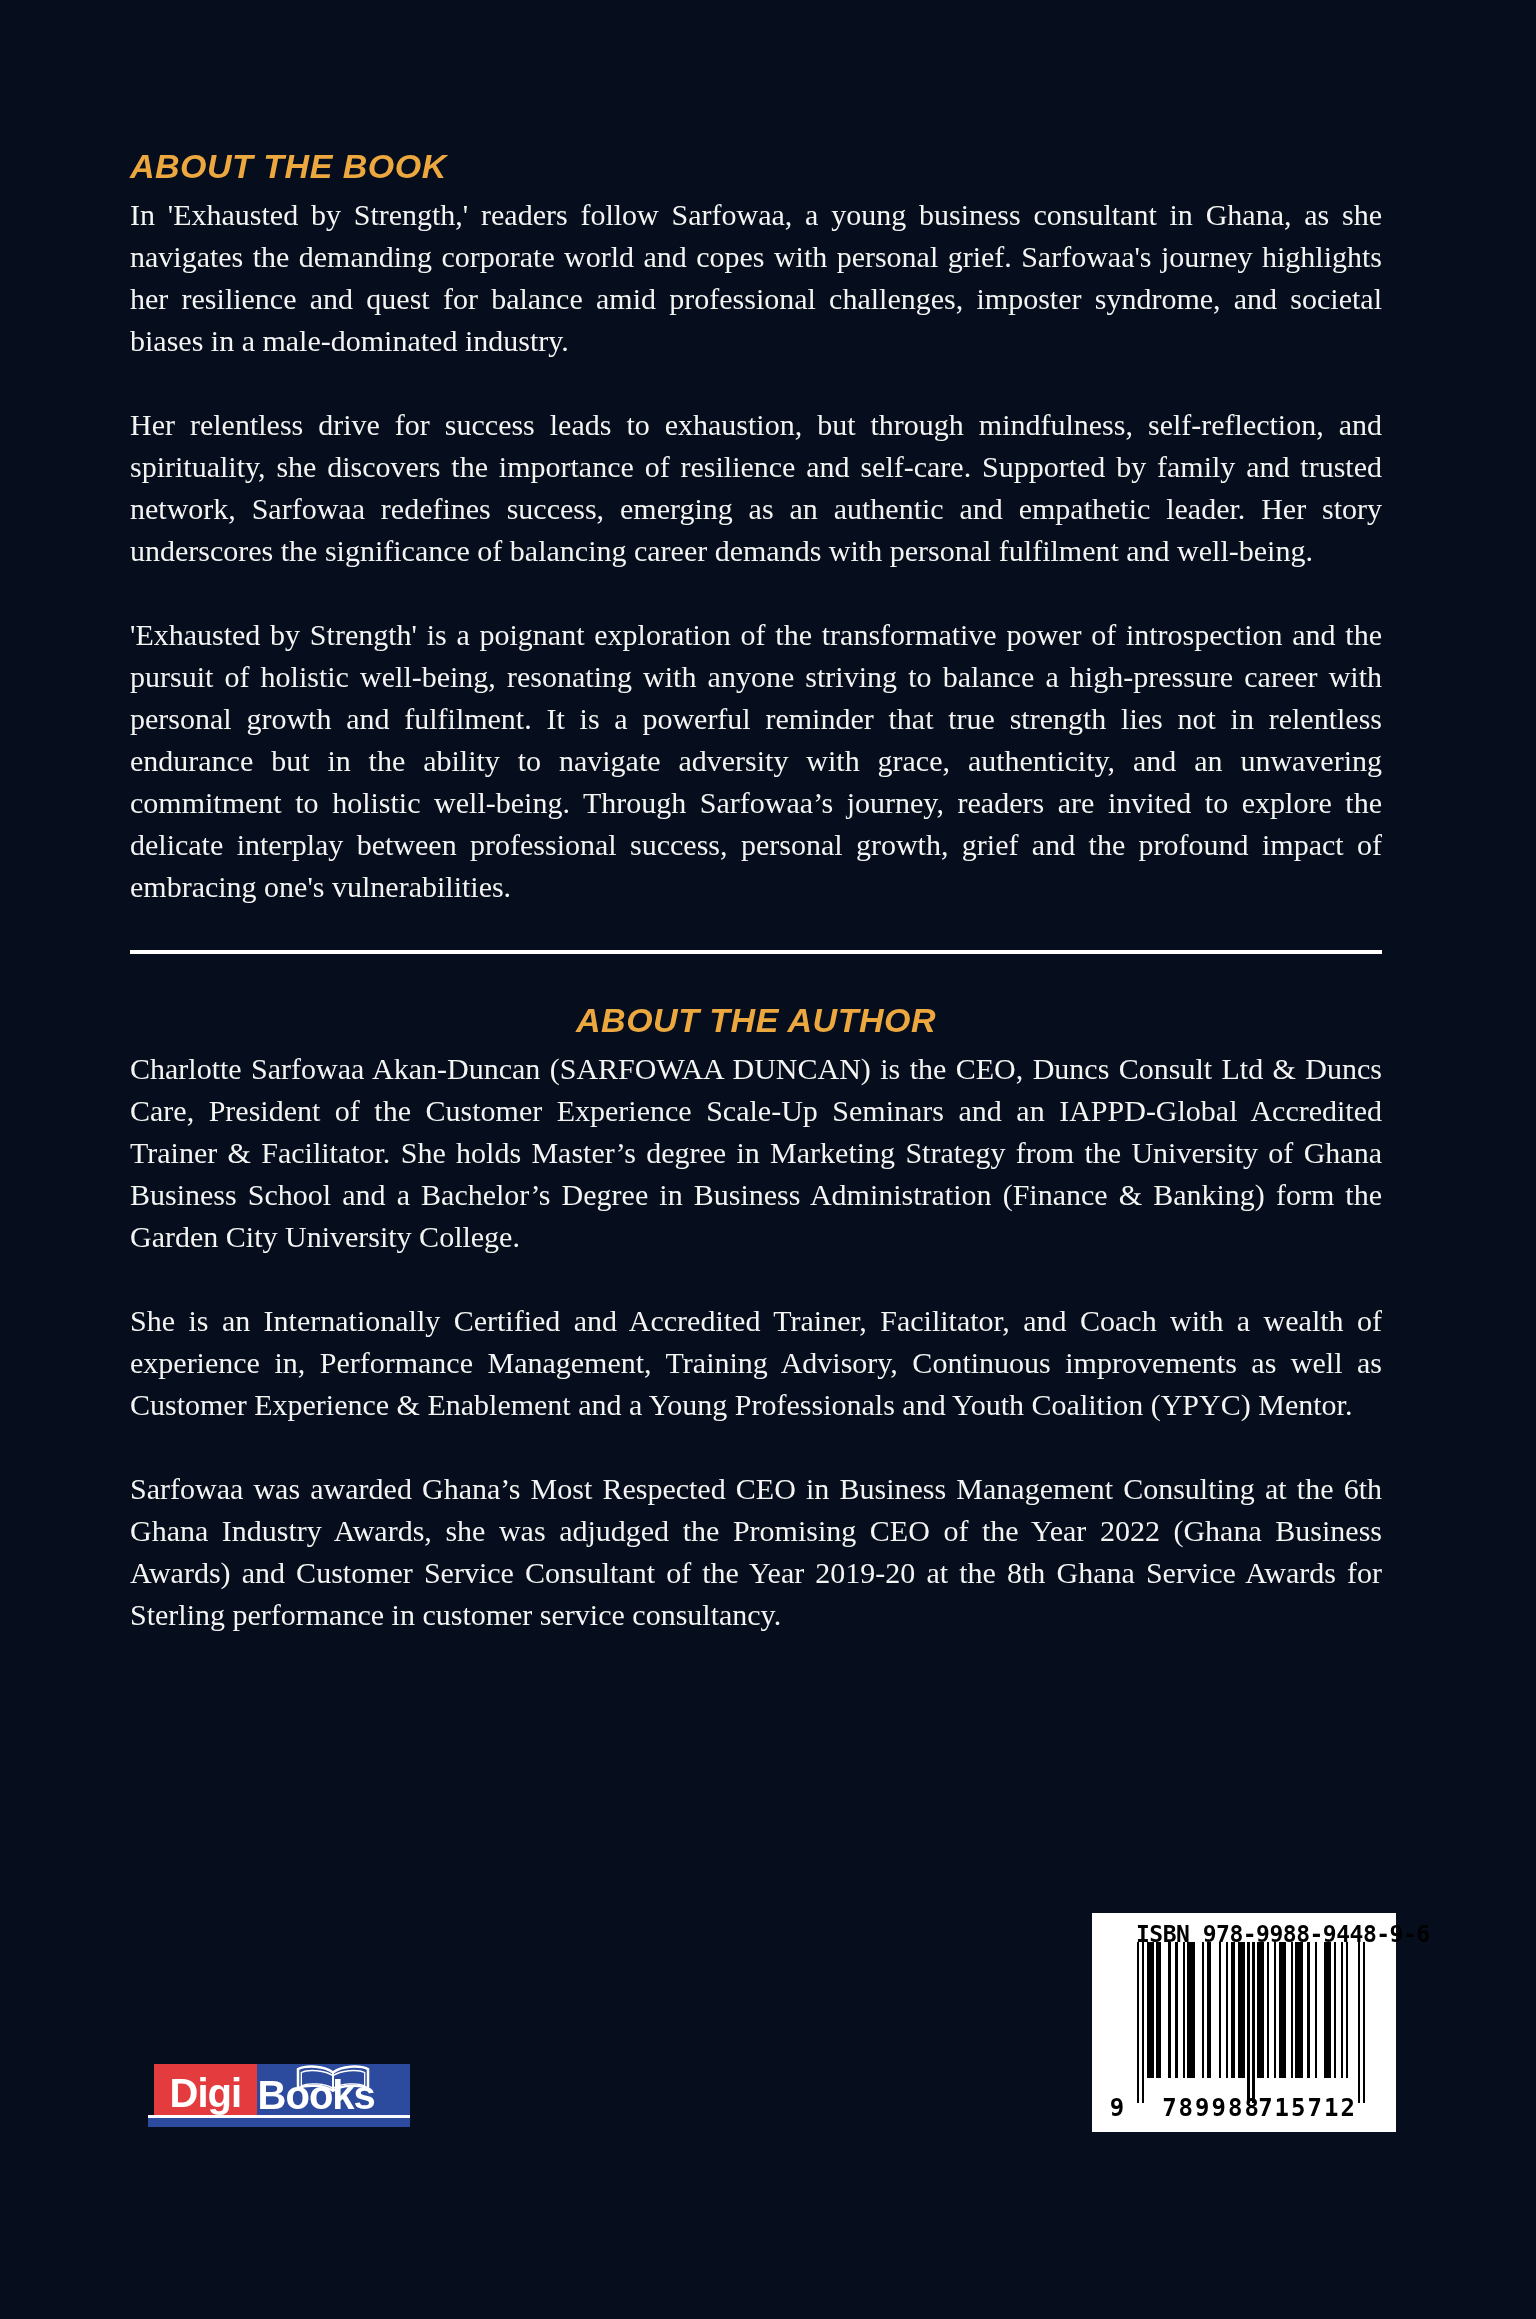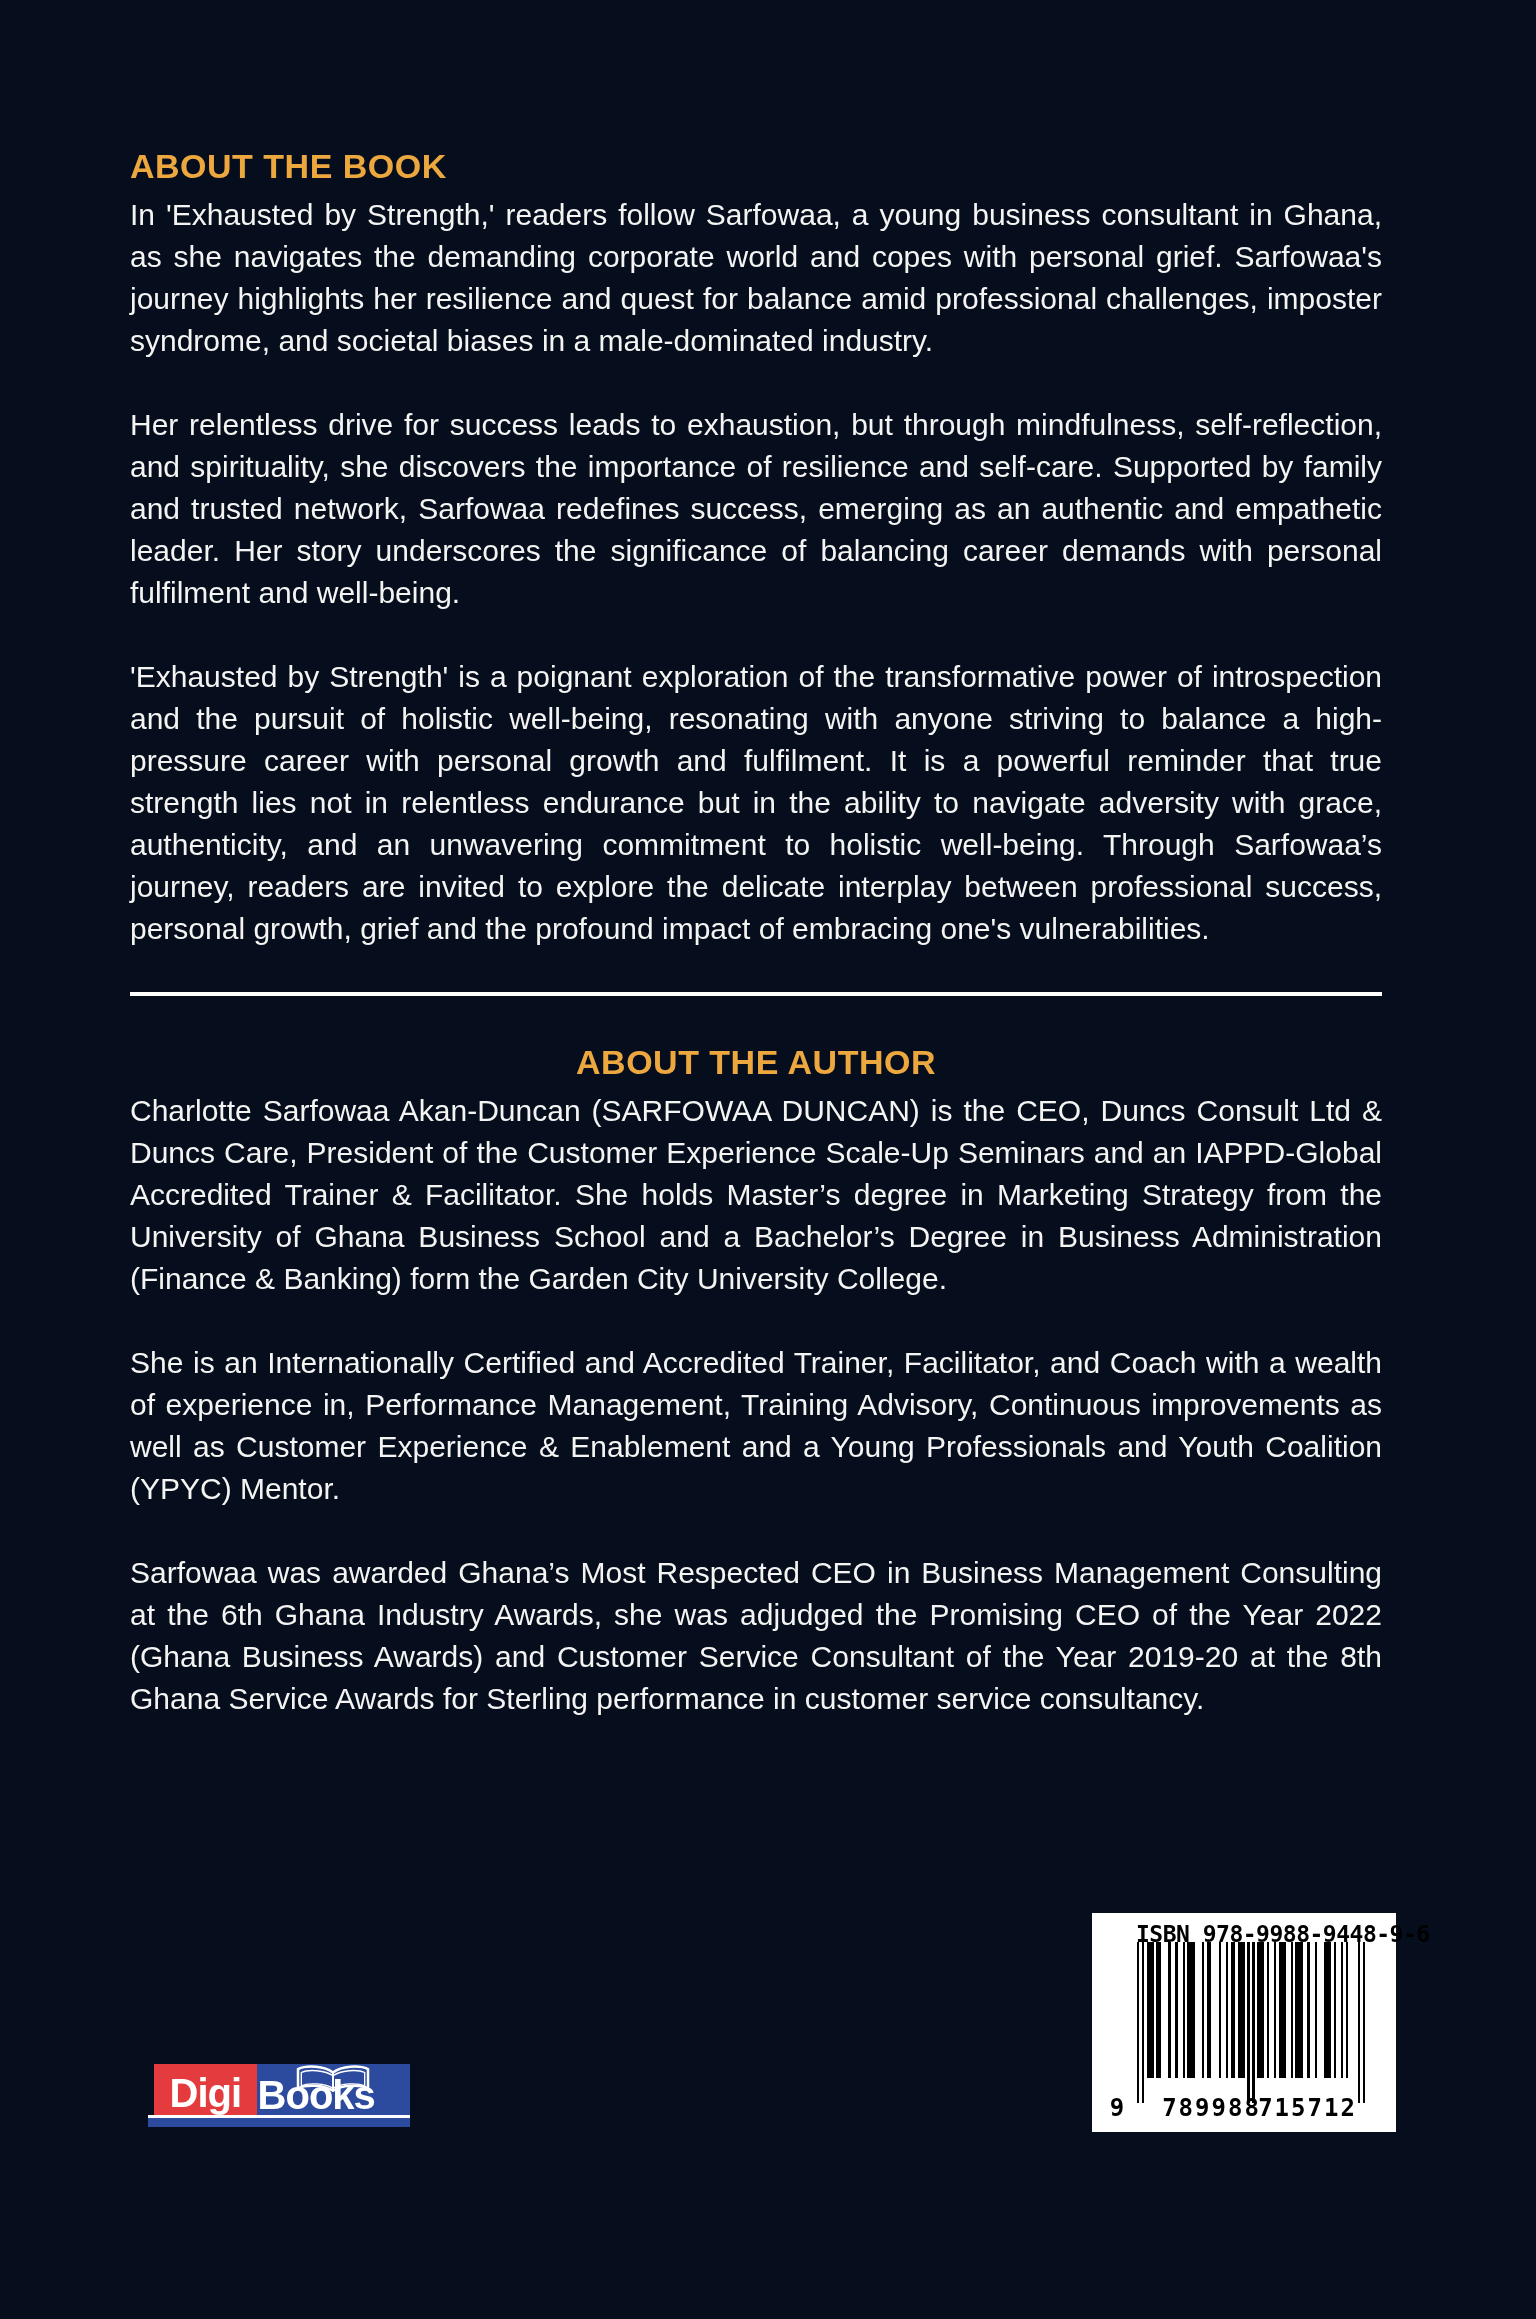--- a/index.html
+++ b/index.html
@@ -28,22 +28,23 @@
     font-size:30px;line-height:42px;
     text-align:justify;
   }
   .content h2{
     margin:0 0 8px 0;
     font-size:34px;line-height:40px;
     font-weight:bold;
     color:var(--accent);
     text-align:left;
     letter-spacing:0.5px;
-  }
-  .content p{margin:0 0 42px 0;}
+    font-style:italic;
+  }
+  .content p{margin:0 0 42px 0;font-family:Liberation Serif, serif;}
   .divider{
     border:none;
     border-top:4px solid var(--divider);
     margin:40px 0 46px 0;
     width:100%;
   }
   .content h2.author-heading{margin-top:0;text-align:center;}
 
   
   .barcode-box{

